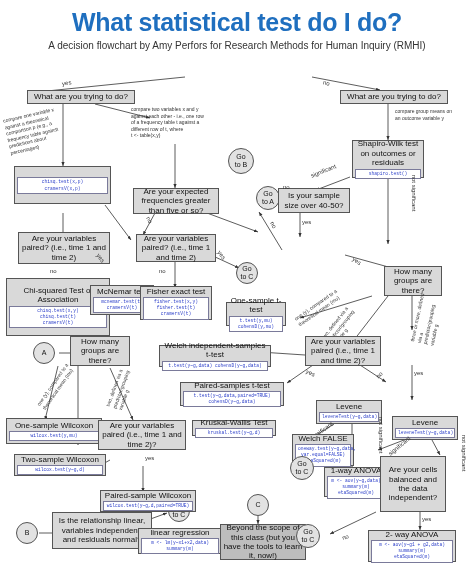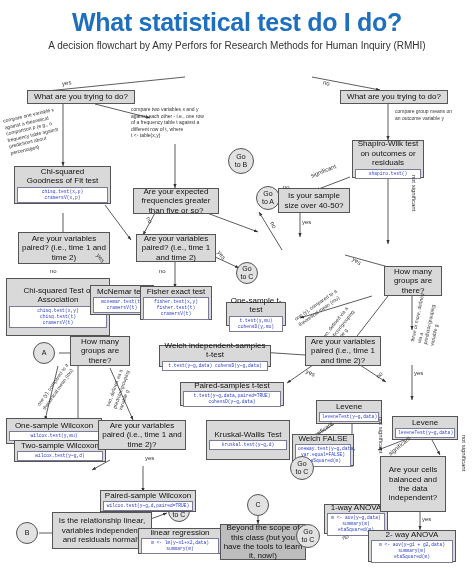--- a/index.html
+++ b/index.html
@@ -119,22 +119,20 @@
 
   <div class="edgelbl" style="left:62px;top:80px;transform:rotate(-9deg);">yes</div>
   <div class="edgelbl" style="left:323px;top:80px;transform:rotate(11deg);">no</div>
 
   <div class="node" style="left:27px;top:90px;width:108px;height:14px;">
     <span class="lbl">What are you trying to do?</span>
   </div>
   <div class="ann" style="left:6px;top:110px;width:66px;transform:rotate(-13deg);">compare one variable x against a theoretical comparison p (e.g., a frequency table against predictions about percentages)</div>
 
   <div class="node" style="left:14px;top:166px;width:97px;height:38px;">
-    <span class="lbl" style="white-space:pre-line">Chi-squared
-Goodness of Fit test</span>
     <span class="code">chisq.test(x,p)
 cramersV(x,p)</span>
   </div>
 
   <div class="node" style="left:18px;top:232px;width:92px;height:32px;">
     <span class="lbl">Are your variables paired? (i.e., time 1 and time 2)</span>
   </div>
   <div class="edgelbl" style="left:50px;top:268px;">no</div>
   <div class="edgelbl" style="left:96px;top:255px;transform:rotate(55deg);">yes</div>
 
@@ -158,21 +156,21 @@
     <span class="lbl">How many groups are there?</span>
   </div>
   <div class="ann" style="left:28px;top:376px;width:60px;transform:rotate(-55deg);">one (y), compared to a theoretical mean (mu)</div>
   <div class="ann" style="left:98px;top:376px;width:48px;transform:rotate(-70deg);">two, defined via a predictor/grouping variable g</div>
 
   <div class="node" style="left:6px;top:418px;width:96px;height:26px;align-items:center;">
     <span class="lbl">One-sample Wilcoxon</span>
     <span class="code">wilcox.test(y,mu)</span>
   </div>
 
-  <div class="node" style="left:14px;top:440px;width:92px;height:22px;">
+  <div class="node" style="left:14px;top:454px;width:92px;height:22px;">
     <span class="lbl">Two-sample Wilcoxon</span>
     <span class="code">wilcox.test(y~g,d)</span>
   </div>
 
   <div class="circle" style="left:16px;top:522px;width:22px;height:22px;">B</div>
 
   <div class="node" style="left:52px;top:512px;width:100px;height:37px;">
     <span class="lbl">Is the relationship linear, variables independent, and residuals normal?</span>
   </div>
   <div class="edgelbl" style="left:150px;top:505px;transform:rotate(-22deg);">no</div>
@@ -229,21 +227,21 @@
   <div class="node" style="left:98px;top:420px;width:88px;height:30px;">
     <span class="lbl">Are your variables paired (i.e., time 1 and time 2)?</span>
   </div>
   <div class="edgelbl" style="left:145px;top:455px;">yes</div>
 
   <div class="node" style="left:100px;top:490px;width:96px;height:22px;">
     <span class="lbl">Paired-sample Wilcoxon</span>
     <span class="code">wilcox.test(y~g,d,paired=TRUE)</span>
   </div>
 
-  <div class="node" style="left:206px;top:420px;width:84px;height:40px;">
+  <div class="node" style="left:192px;top:420px;width:84px;height:16px;">
     <span class="lbl">Kruskal-Wallis Test</span>
     <span class="code">kruskal.test(y~g,d)</span>
   </div>
 
   <div class="circle" style="left:247px;top:494px;width:22px;height:22px;">C</div>
 
   <div class="node term" style="left:220px;top:524px;width:86px;height:36px;">
     <span class="lbl">Beyond the scope of this class (but you have the tools to learn it, now!)</span>
   </div>
 
@@ -320,21 +318,21 @@
     <span class="code">oneway.test(y~g,data,
 var.equal=FALSE)
 etaSquared(m)</span>
   </div>
 
   <div class="circle" style="left:290px;top:456px;width:24px;height:24px;">
       <span style="white-space:pre-line">Go
 to C</span>
     </div>
 
-  <div class="node" style="left:324px;top:467px;width:64px;height:30px;margin-top:37px;">
+  <div class="node" style="left:324px;top:467px;width:64px;height:30px;">
     <span class="lbl">1-way ANOVA</span>
     <span class="code">m &lt;- aov(y~g,data)
 summary(m)
 etaSquared(m)</span>
   </div>
 
   <div class="node" style="left:380px;top:456px;width:66px;height:56px;">
     <span class="lbl">Are your cells balanced and the data independent?</span>
   </div>
   <div class="edgelbl" style="left:422px;top:516px;">yes</div>

